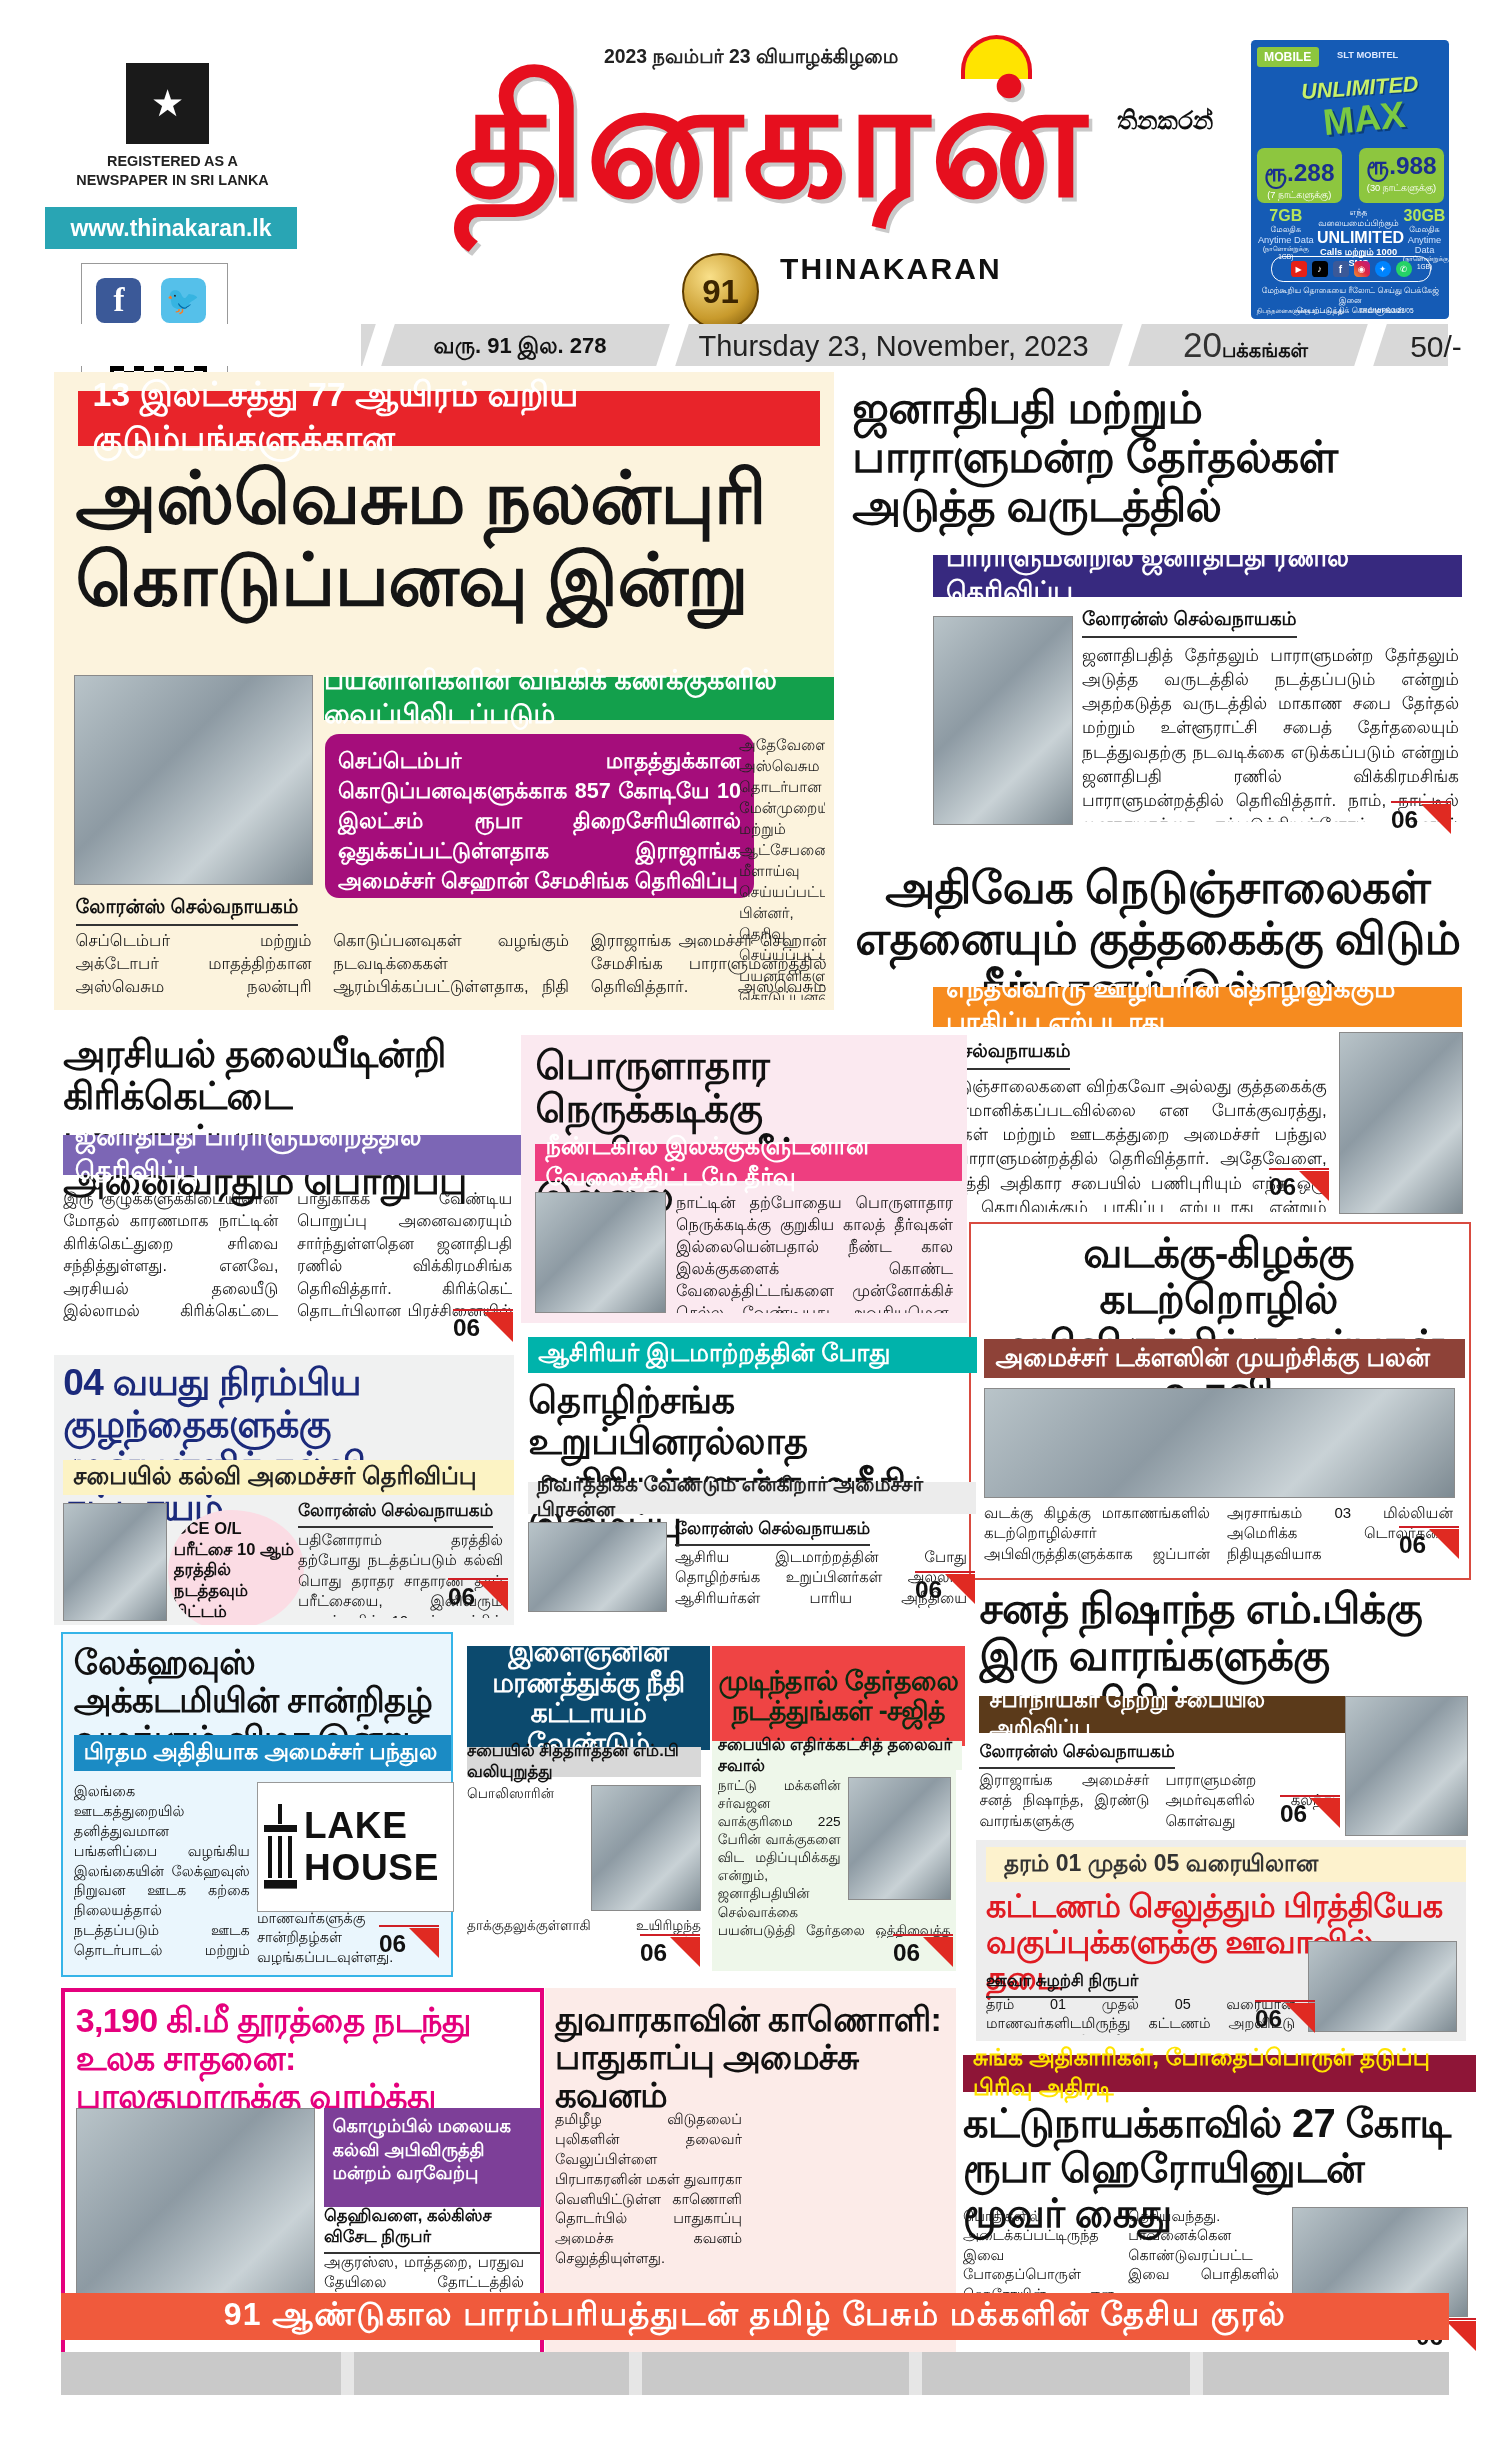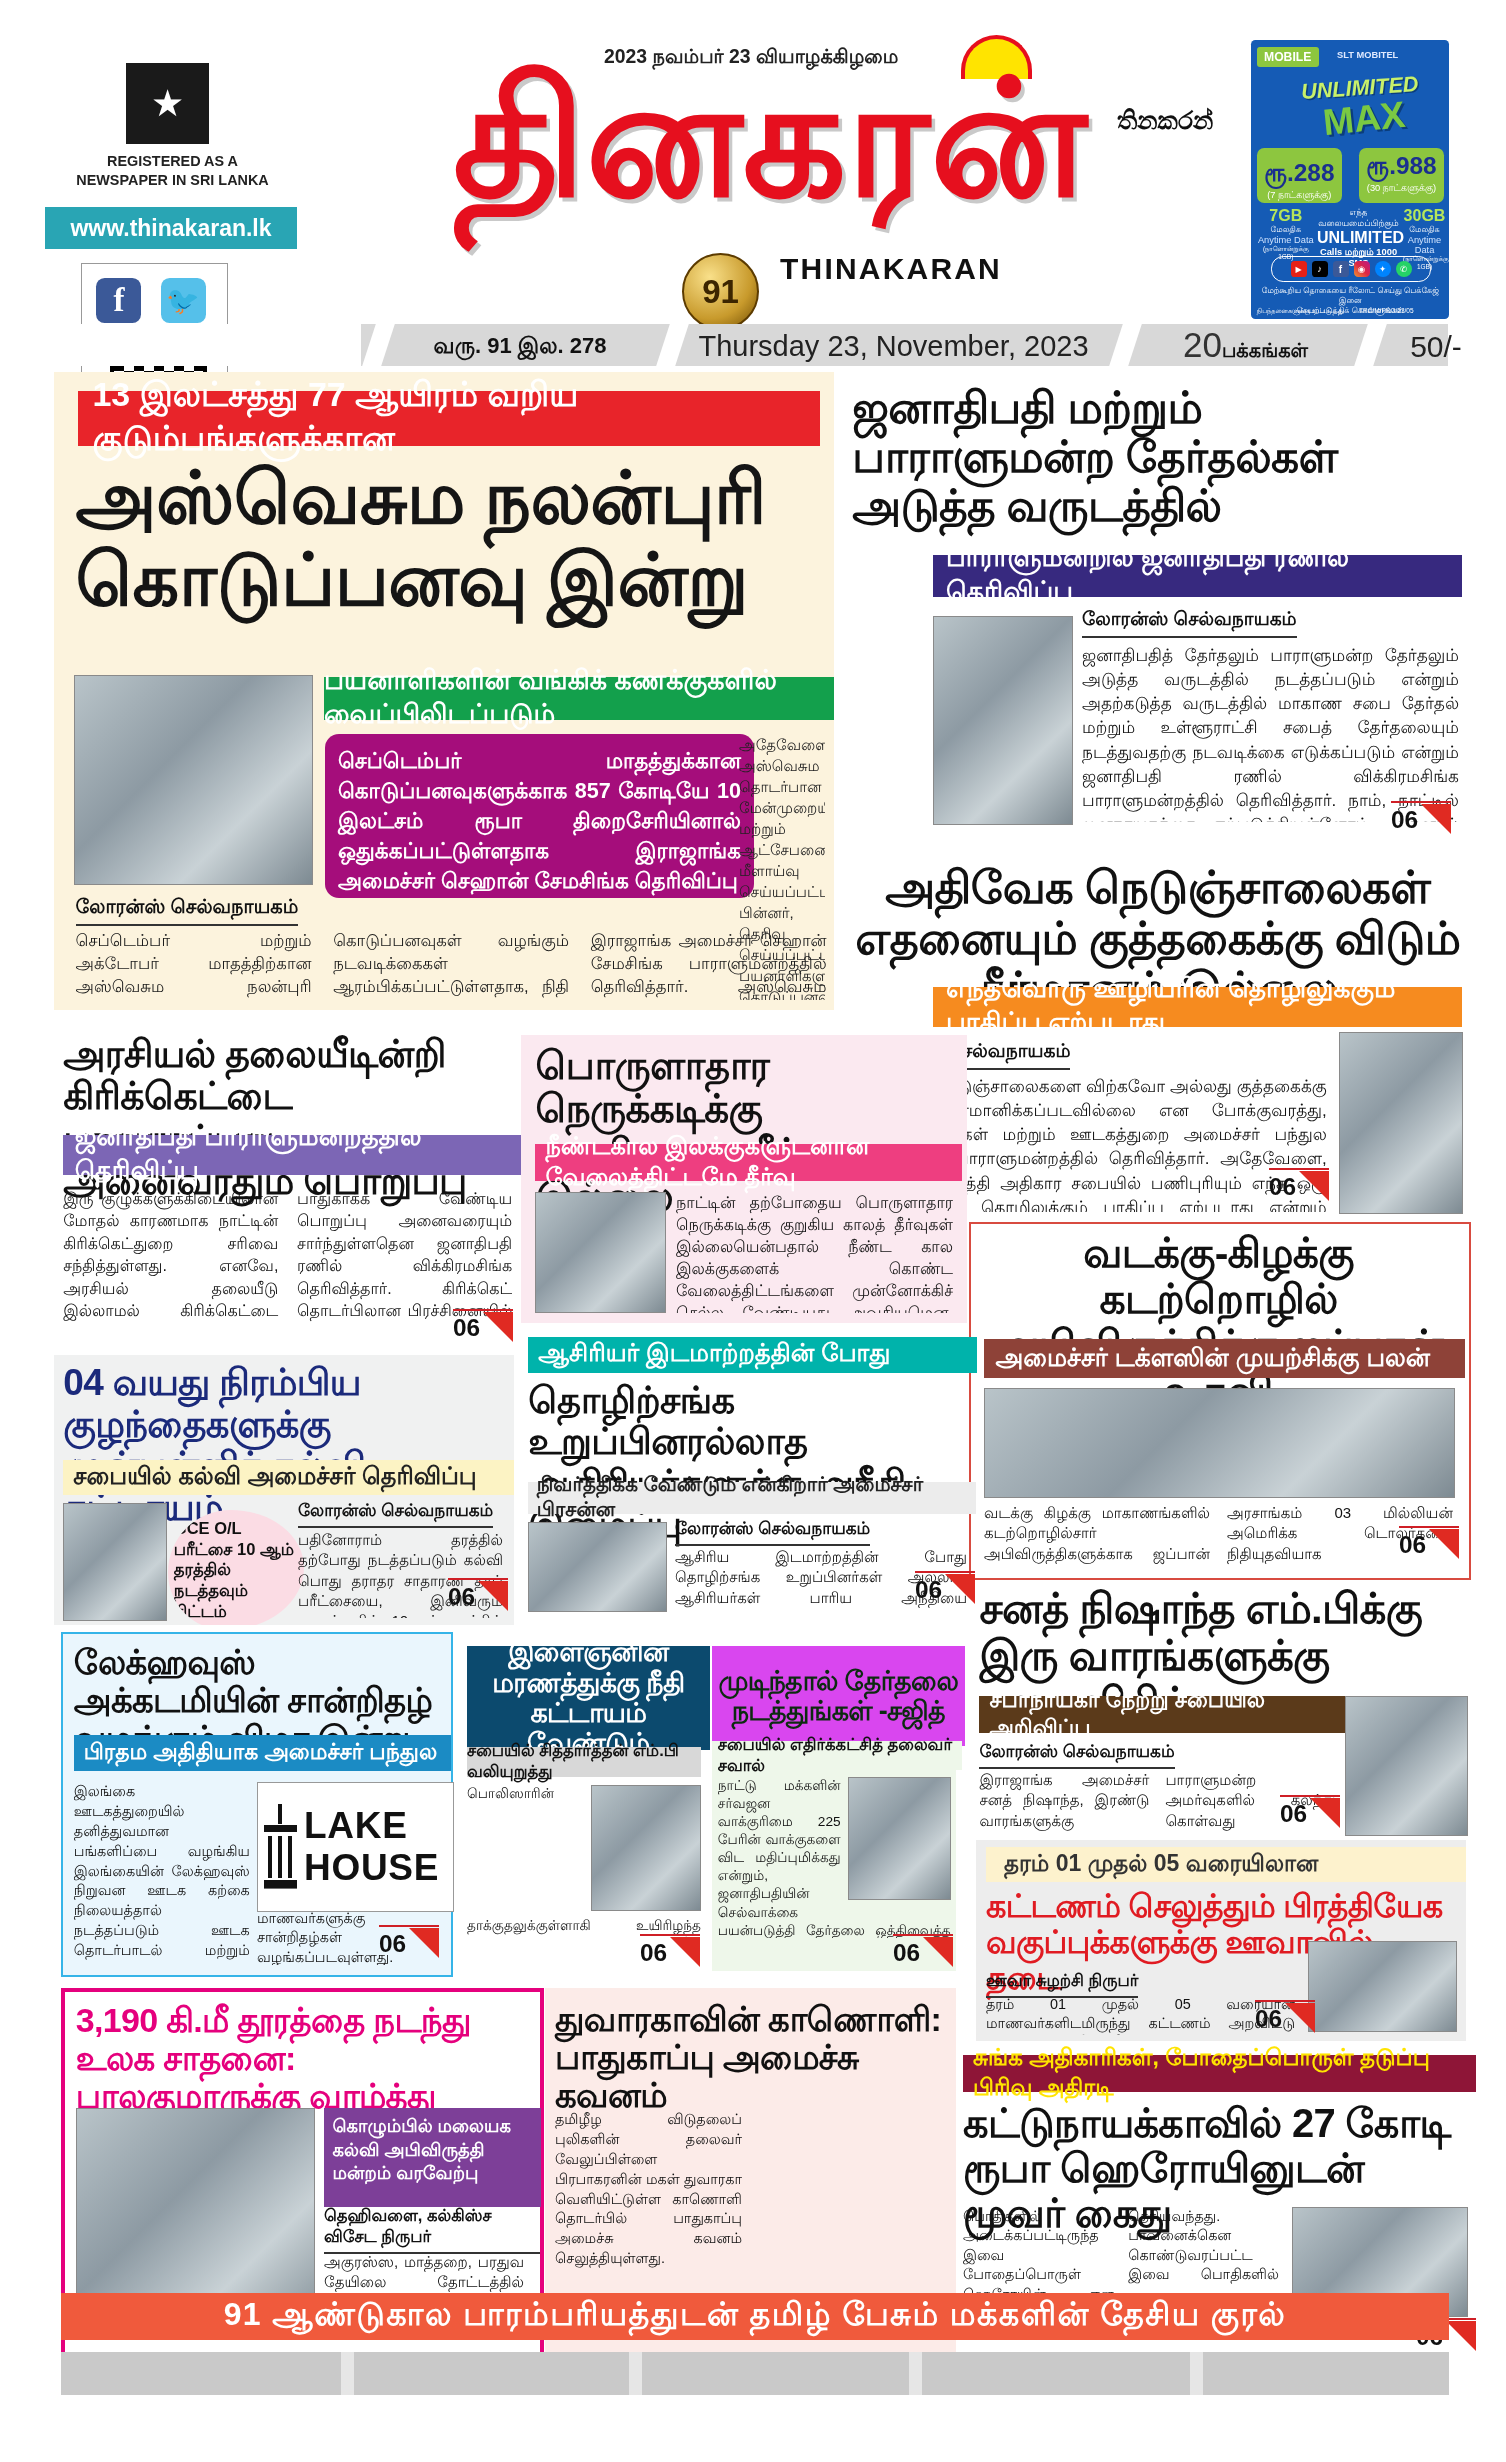--- a/index.html
+++ b/index.html
@@ -298,21 +298,21 @@
   <div class="abs clip just" style="left:0;top:139px;width:234px;height:152px;font-size:13.7px;line-height:1.32;">
     <span class="photo" style="float:right;width:108px;height:124px;margin:0 0 5.8px 7.2px;"></span>
     <span>பொலிஸாரின் தாக்குதலுக்குள்ளாகி உயிரிழந்த இளைஞனின் மரணத்துக்கு நீதி வேண்டுமென தேசிய கூட்டமைப்பின் பாராளுமன்ற உறுப்பினர் தர்மலிங்கம் சித்தார்த்தன் தெரிவித்தார். பாராளுமன்றத்தில் கடந்த செவ்வாய்க்கிழமை (21) பேசிய அவர், வரவு செலவுத் திட்டம் சம்பந்தமான சில கருத்துக்கள் கூறுவதற்கு முன்பு, இன்று வட்டுக்கோட்டை பகுதியிலே நடந்திருக்கக் கூடிய இறப்பு தொடர்பான ஒரு விடயத்தை</span>
   </div>
   <div class="abs jump" style="left:173px;top:288px;">
     <span>06</span>
   </div>
 </div>
 
 <div class="abs" style="left:712px;top:1646px;width:244px;height:325px;background:#eef7ea;">
-  <div class="abs clip" style="left:0;top:0;width:244px;height:91px;background:#d946ef;display:flex;align-items:center;justify-content:center;padding:4.3px;">
+  <div class="abs clip" style="left:0;top:0;width:244px;height:91px;background:#ef4444;display:flex;align-items:center;justify-content:center;padding:4.3px;">
     <span class="hl" style="font-size:27px;text-align:center;color:#0c2b10;">முடிந்தால் தேர்தலை நடத்துங்கள் -சஜித்</span>
   </div>
   <div class="abs bar" style="left:0;top:95px;width:244px;height:29px;background:#eef7ea;justify-content:flex-start;padding-left:5.8px;">
     <span class="b" style="font-size:16.5px;color:#111;">சபையில் எதிர்க்கட்சித் தலைவர் சவால்</span>
   </div>
   <div class="abs clip just" style="left:5.8px;top:131px;width:233px;height:161px;font-size:13.7px;line-height:1.32;">
     <span class="photo" style="float:right;width:101px;height:121px;margin:0 0 5.8px 7.2px;"></span>
     <span>நாட்டு மக்களின் சர்வஜன வாக்குரிமை 225 பேரின் வாக்குகளை விட மதிப்புமிக்கது என்றும், ஜனாதிபதியின் செல்வாக்கை பயன்படுத்தி தேர்தலை ஒத்திவைத்த போதிலும், 220 இலட்சம் பேரினதும் ஆணை கிடைக்க வேண்டும். இந்த விருப்பம் ஜனாதிபதிக்கு</span>
   </div>
   <div class="abs jump" style="left:181px;top:288px;">

